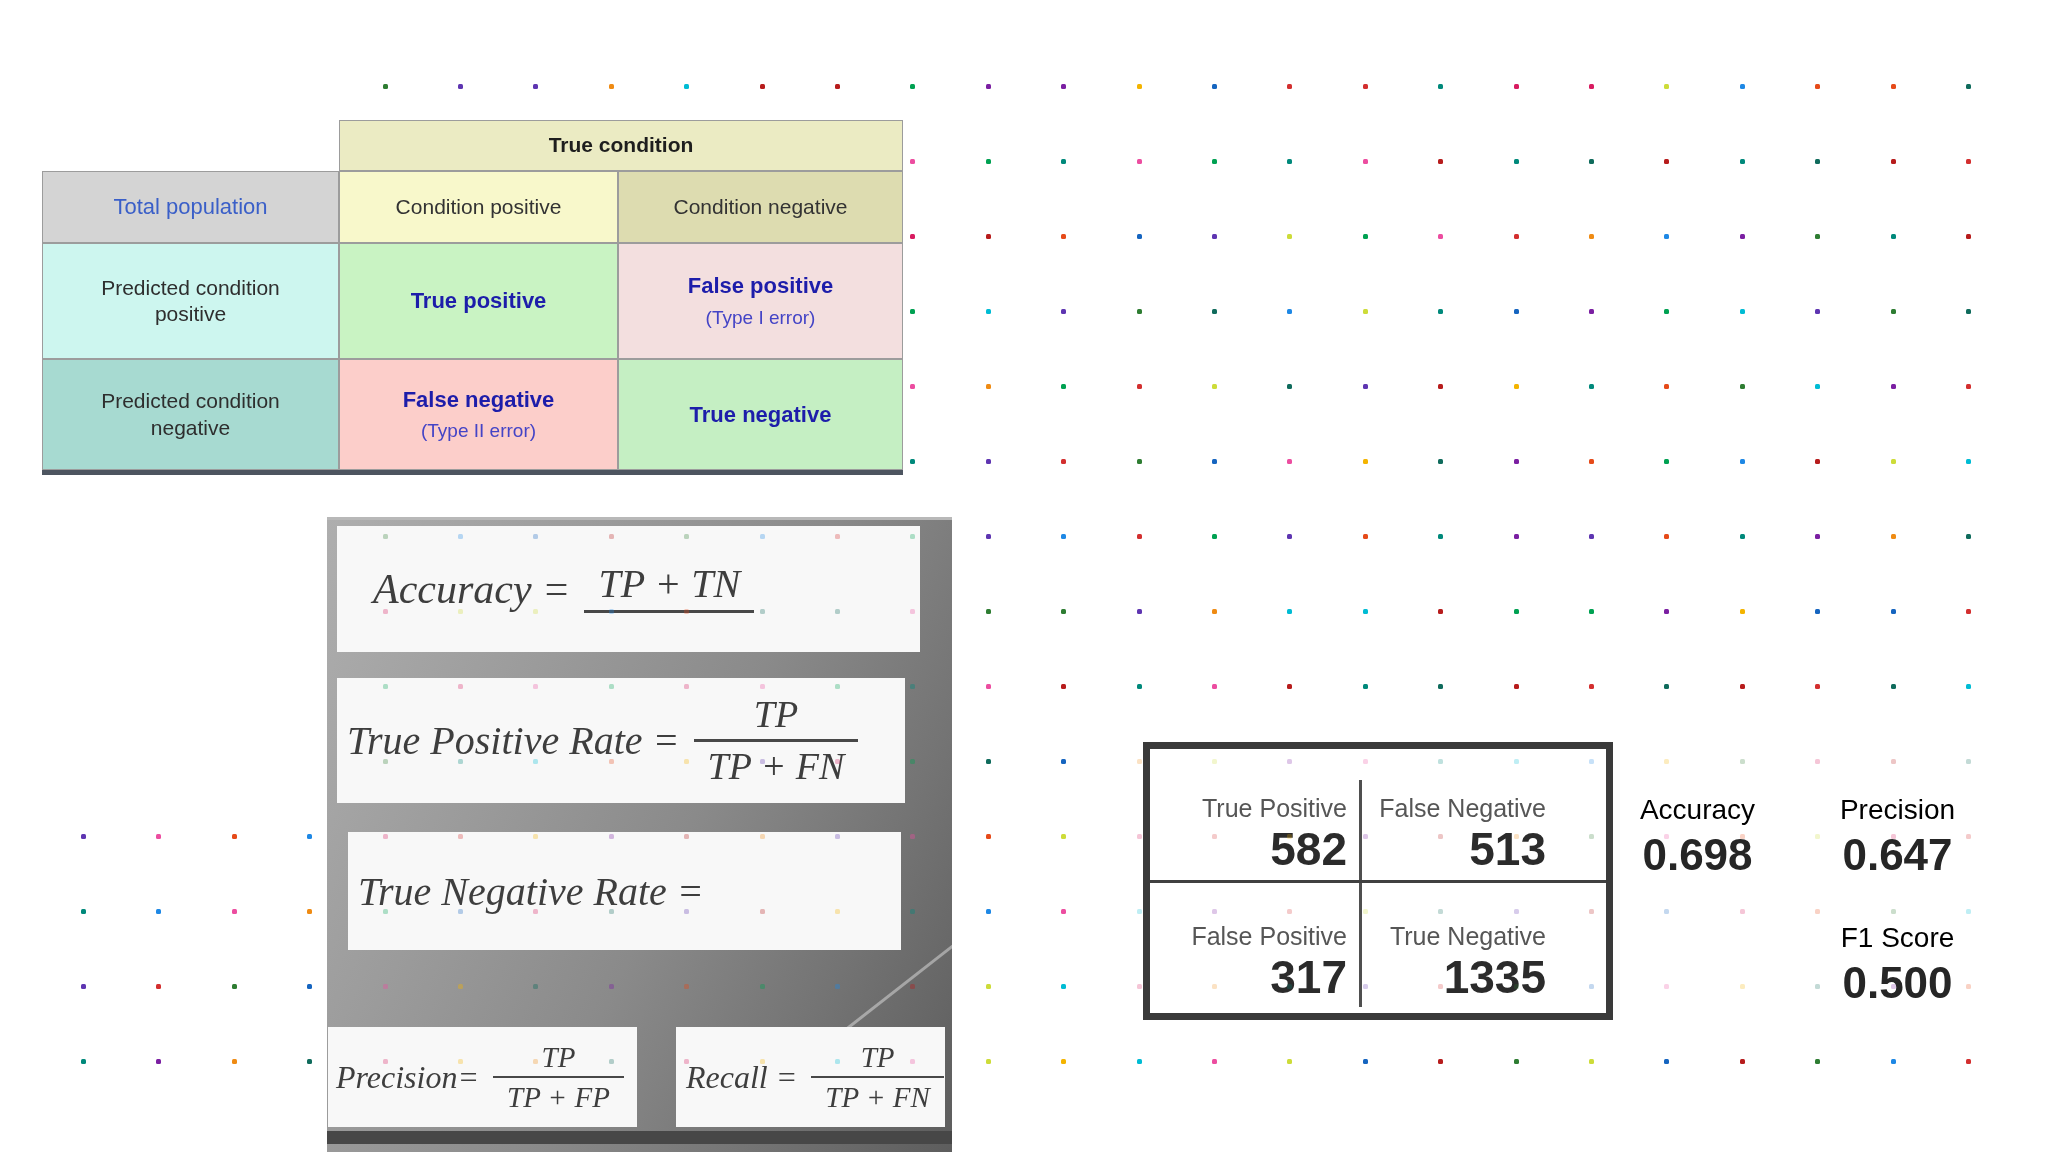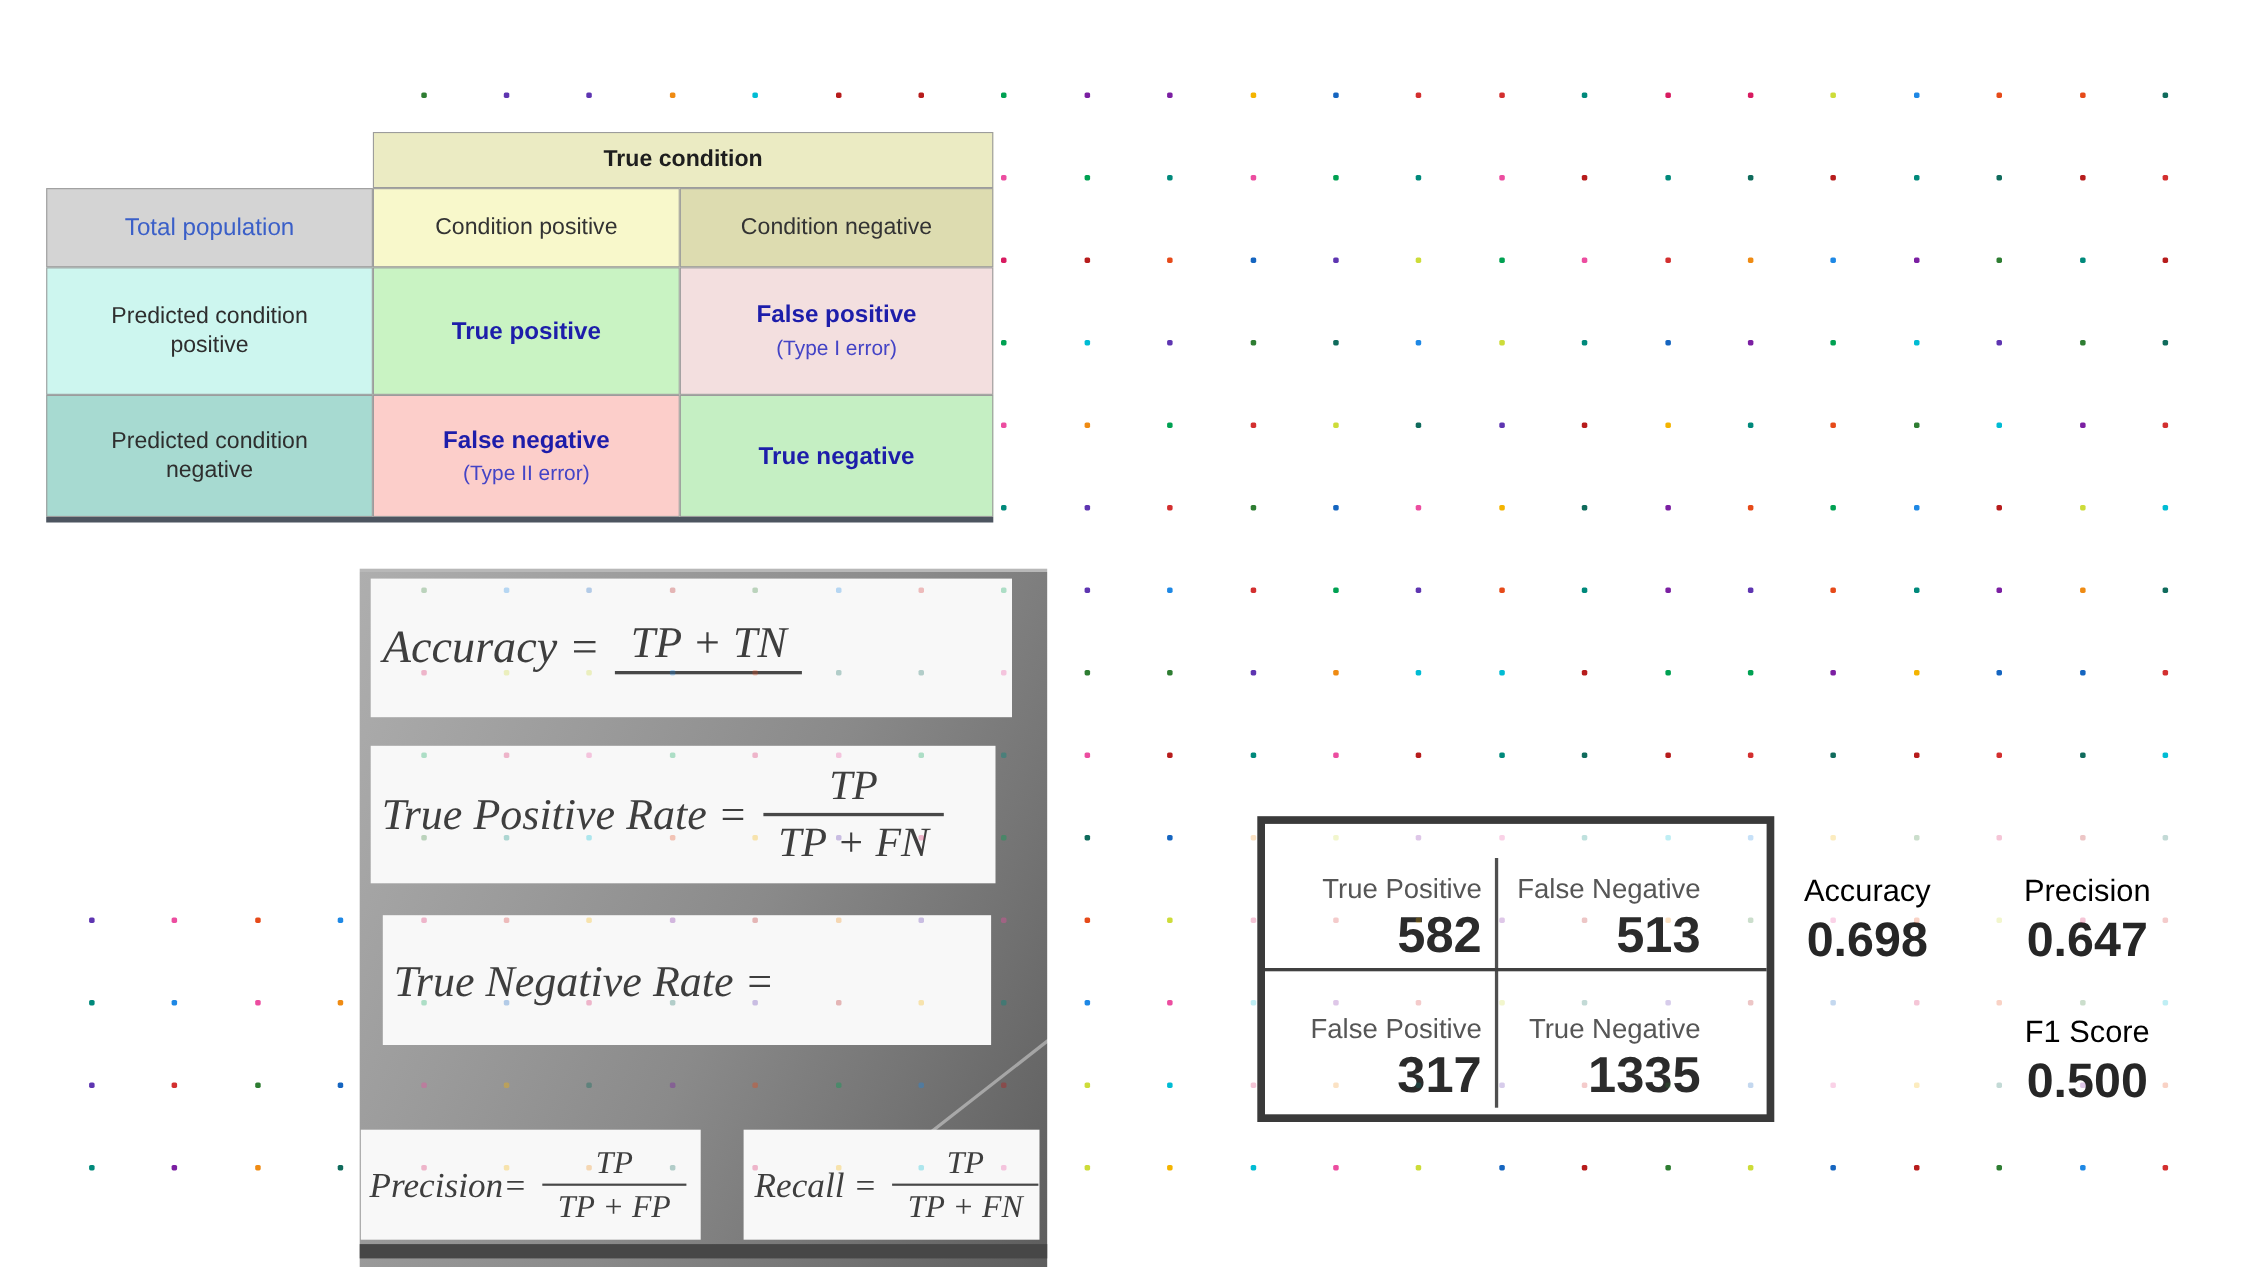--- a/index.html
+++ b/index.html
@@ -40,21 +40,21 @@
   #gray-panel .streak{position:absolute;right:-40px;bottom:118px;width:300px;height:3px;
      background:rgba(255,255,255,0.4);transform:rotate(-38deg);}
 
   
   .formula{position:absolute;z-index:20;background:#f8f8f8;display:flex;align-items:center;
            font-family:"Liberation Serif",serif;font-style:italic;color:#3e3e3e;overflow:hidden;
            box-sizing:border-box;}
   .frac{display:inline-flex;flex-direction:column;align-items:center;margin-left:14px;}
   .fnum,.fden{padding:0 14px;line-height:1.12;white-space:nowrap;}
   .fbar{width:100%;height:0;border-top:3px solid #484848;margin:3px 0;}
-  #f-acc{left:337px;top:526px;width:583px;height:126px;font-size:40px;padding-left:11px;}
+  #f-acc{left:337px;top:526px;width:583px;height:126px;font-size:40px;padding-left:36px;}
   #f-acc .flabel{font-size:42px;}
   #f-tpr{left:337px;top:678px;width:568px;height:125px;font-size:38px;padding-left:10px;}
   #f-tpr .flabel{font-size:40px;}
   #f-tnr{left:348px;top:832px;width:553px;height:118px;font-size:38px;padding-left:10px;}
   #f-tnr .flabel{font-size:40px;}
   #f-prec{left:328px;top:1027px;width:309px;height:100px;font-size:29px;padding-left:8px;}
   #f-prec .flabel{font-size:32px;}
   #f-prec .fbar{border-top-width:2px;}
   #f-rec{left:676px;top:1027px;width:269px;height:100px;font-size:29px;padding-left:10px;}
   #f-rec .flabel{font-size:32px;}

